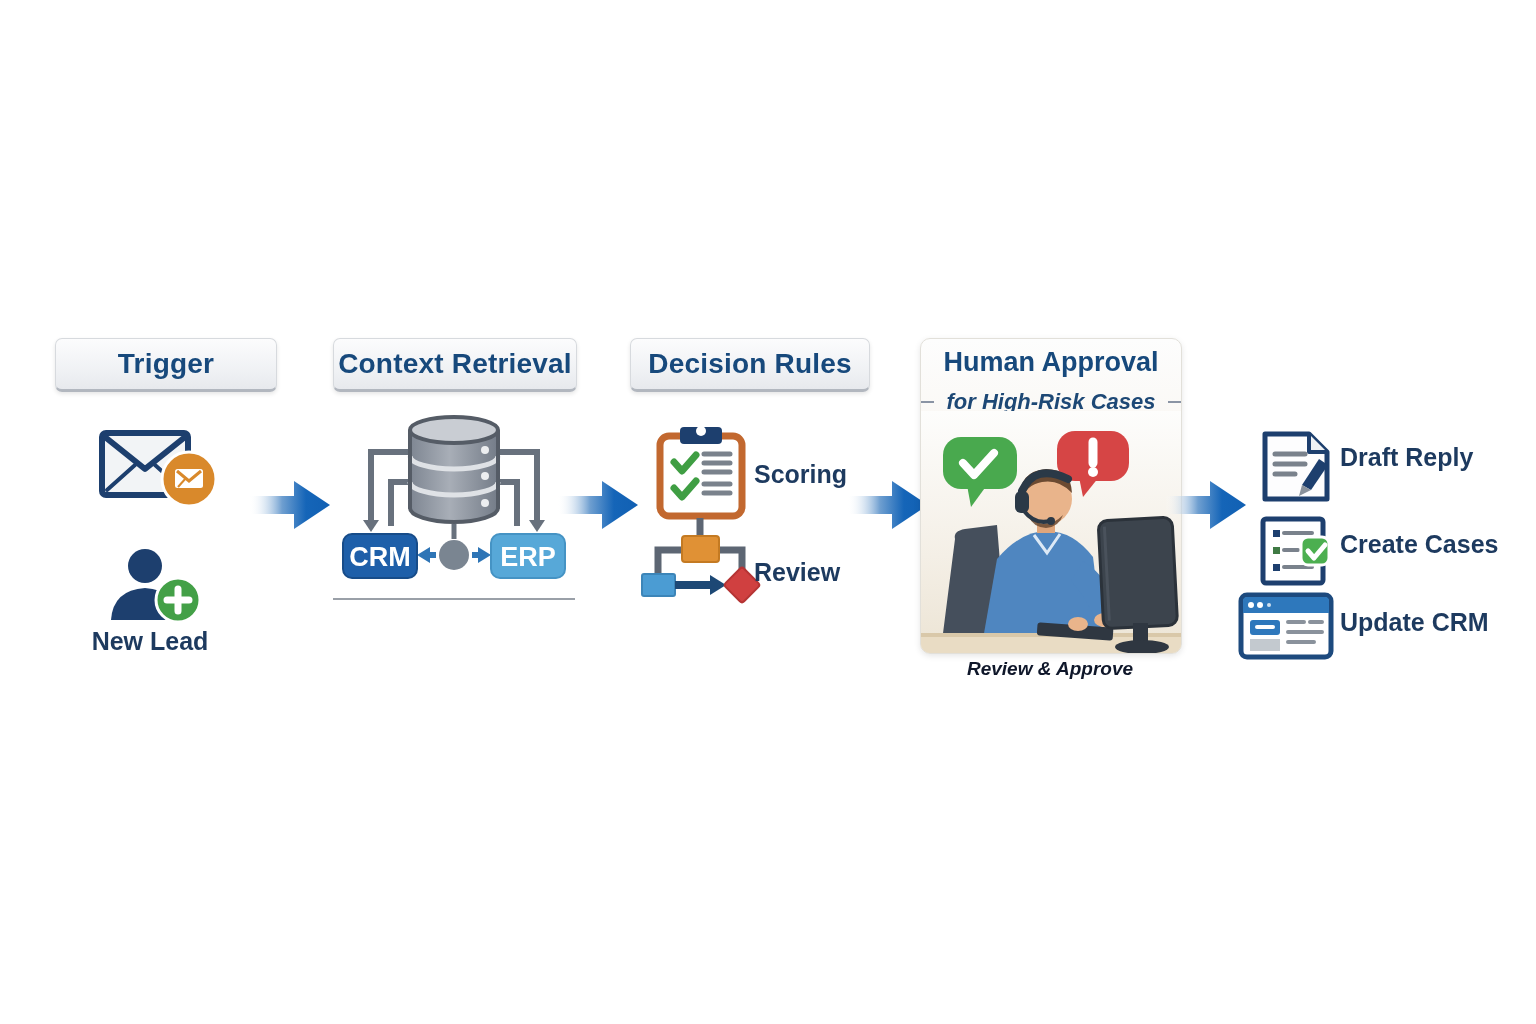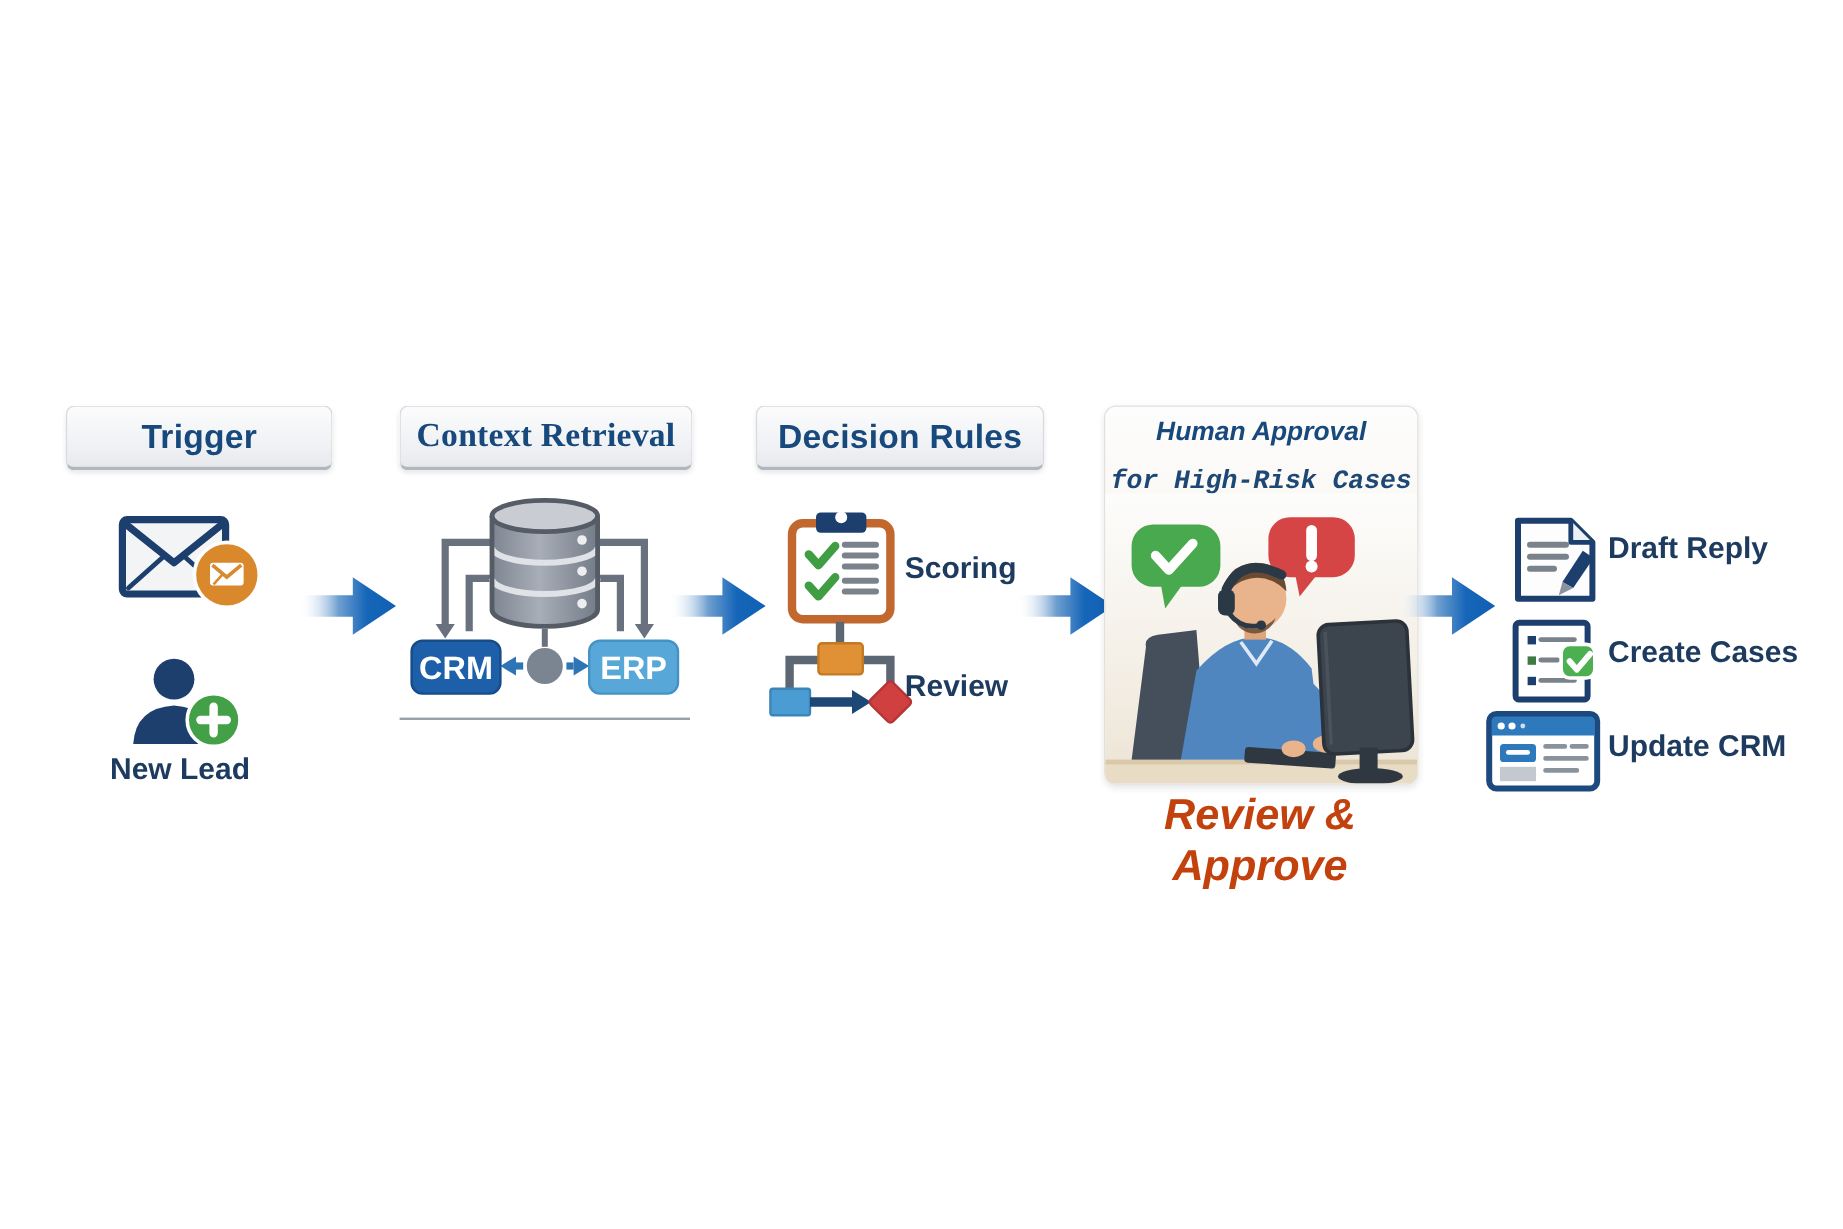--- a/index.html
+++ b/index.html
@@ -26,30 +26,30 @@
   }
   .divider{position:absolute;height:2px;background:#9aa0a8;}
   .abs{position:absolute;}
   .approval-card{
     position:absolute;left:920px;top:338px;width:260px;height:314px;border-radius:10px;
     background:linear-gradient(180deg,#fdfdfd 0%,#f8f5ef 45%,#efe8da 100%);
     border:1px solid #e2e0da;box-shadow:0 2px 6px rgba(0,0,0,.10);overflow:hidden;
   }
   .approval-title{
     position:absolute;left:0;top:8px;width:100%;text-align:center;
-    font-size:22px;font-weight:bold;color:#17497c;font-style:italic;
+    font-size:27px;font-weight:bold;color:#17497c;
   }
   .approval-subtitle{
-    position:absolute;left:0;top:50px;width:100%;display:flex;align-items:center;justify-content:center;gap:12px;font-family:Liberation Mono, monospace;
+    position:absolute;left:0;top:50px;width:100%;display:flex;align-items:center;justify-content:center;gap:12px;
   }
   .approval-subtitle .dash{width:16px;height:2px;background:#8a94a4;}
   .approval-subtitle span{font-size:22px;font-style:italic;font-weight:600;color:#1d4875;white-space:nowrap;}
   .review-label{
     position:absolute;left:920px;top:658px;width:260px;text-align:center;
-    font-size:36px;font-weight:bold;font-style:italic;color:#c2410c;
+    font-size:19px;font-weight:bold;font-style:italic;color:#0f172a;
   }
 </style>
 </head>
 <body>
 
 <div class="canvas">
 
   <svg width="0" height="0" style="position:absolute" aria-hidden="true">
     <defs>
       <linearGradient id="gradArrow" x1="0" y1="0" x2="1" y2="0">
@@ -94,21 +94,21 @@
       <circle cx="75" cy="52" r="22" fill="#43a047" stroke="#ffffff" stroke-width="3"></circle>
       <path d="M75 41 V63 M64 52 H86" stroke="#ffffff" stroke-width="7" stroke-linecap="round"></path>
     </g>
   </svg>
   <div class="item-label" style="left:40px;top:627px;width:220px;">New Lead</div>
 
   <svg class="abs" style="left:250px;top:477px;" width="82" height="56" viewBox="0 0 82 56">
     <path d="M0 19 H44 V4 L80 28 L44 52 V37 H0 Z" fill="url(#gradArrow)"></path>
   </svg>
 
-  <div class="header-box" style="left:333px;width:242px;font-family:Liberation Serif, serif;">
+  <div class="header-box" style="left:333px;width:242px;">
     <span>Context Retrieval</span>
   </div>
 
   <svg class="abs" style="left:333px;top:408px;" width="242" height="172" viewBox="0 0 242 172">
 
     <g stroke="#68717d" stroke-width="6" fill="none">
       <path d="M80 44 H38 V114"></path>
       <path d="M80 74 H58 V118"></path>
       <path d="M162 44 H204 V114"></path>
       <path d="M162 74 H184 V118"></path>

